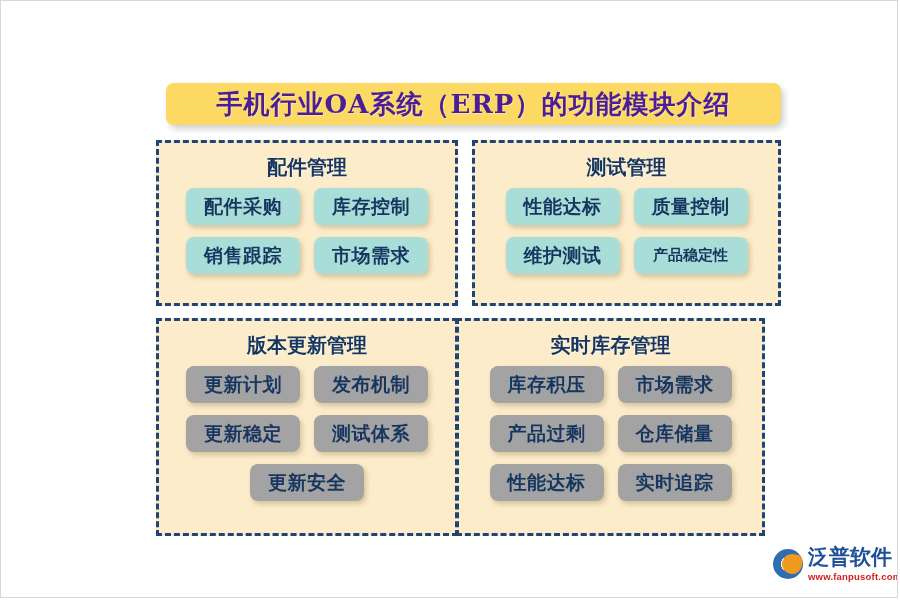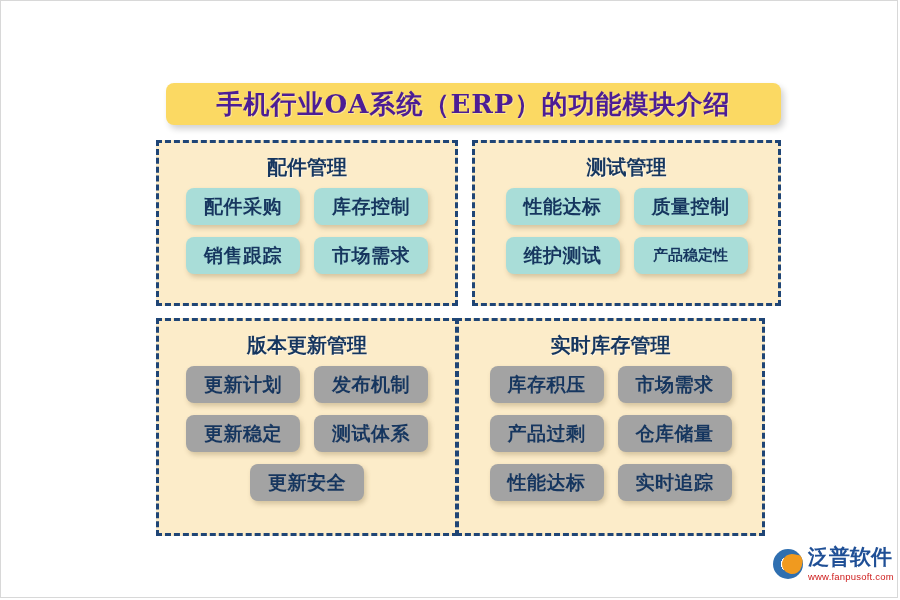--- a/index.html
+++ b/index.html
@@ -183,21 +183,21 @@
   }
   .brand-cn {
     font-size: 21px;
     font-weight: bold;
     color: #1f4f96;
     letter-spacing: 0px;
     white-space: nowrap;
   }
   .brand-url {
     font-size: 9.5px;
-    font-weight: normal;
+    font-weight: bold;
     color: #cf2020;
     letter-spacing: 0.2px;
     margin-top: 5px;
     white-space: nowrap;
   }
 </style>
 </head>
 <body>
 
 <div id="frame">

